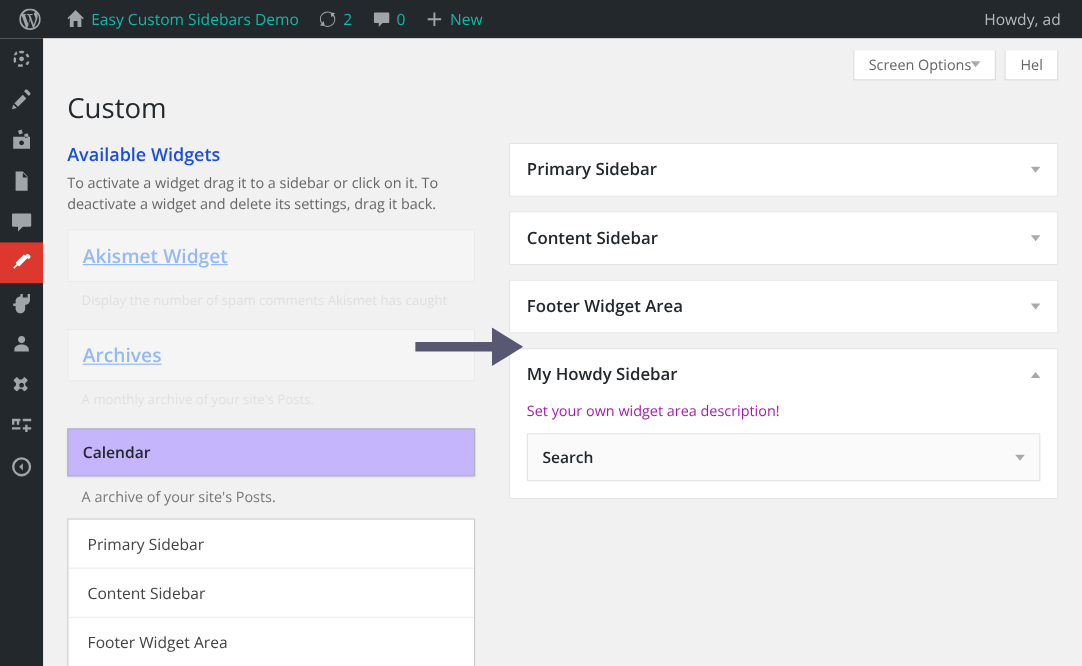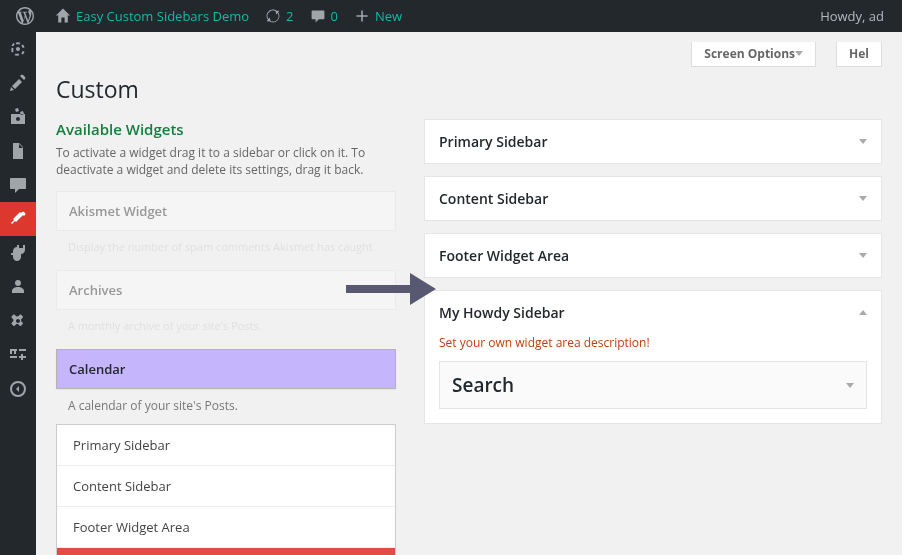--- a/index.html
+++ b/index.html
@@ -14,54 +14,54 @@
 
 
 .adminmenu { position: absolute; left: 0; top: 32px; bottom: 0; width: 36px; background: #23282d; }
 .adminmenu .menu-icon { width: 36px; height: 34px; display: flex; align-items: center; justify-content: center; cursor: pointer; }
 .adminmenu .menu-icon.current { background: #dd382d; }
 .adminmenu .menu-icon svg { fill: #a0a5aa; }
 .adminmenu .menu-icon.current svg { fill: #fff; }
 
 
 .wpcontent { position: absolute; left: 36px; right: 0; top: 32px; bottom: 0; background: #f1f1f1; padding: 10px 20px 20px 20px; overflow: hidden; }
-.screen-meta { display: flex; justify-content: flex-end; gap: 20px; margin-bottom: 6px; font-weight: bold; }
+.screen-meta { display: flex; justify-content: flex-end; gap: 7px; margin-bottom: 6px; }
 .screen-link { background: #fff; border: 1px solid #ddd; border-top: none; padding: 3px 12px 4px 12px; font-size: 12px; color: #666; cursor: pointer; display: flex; align-items: center; }
 
 h1.page-title { font-size: 23px; font-weight: 400; color: #23282d; margin-bottom: 14px; }
 
 .two-col { display: flex; gap: 28px; }
 .left-col { width: 340px; }
 .right-col { flex: 1; position: relative; }
 
-h2.avail { font-size: 15px; font-weight: 600; color: #15803d; margin-bottom: 6px; }
+h2.avail { font-size: 15px; font-weight: 600; color: #1d4ed8; margin-bottom: 6px; }
 p.desc { font-size: 12px; color: #666; margin-bottom: 12px; line-height: 1.4; }
 
 
-.widget-item { background: #fafafa; border: 1px solid #e5e5e5; padding: 10px 12px; margin-bottom: 0; font-size: 13px; color: #404040; font-weight: 600; }
+.widget-item { background: #fafafa; border: 1px solid #e5e5e5; padding: 10px 12px; margin-bottom: 0; font-size: 16px; color: #3b82f6; font-weight: 600; text-decoration: underline; }
 .widget-item + .widget-desc { font-size: 11px; color: #cfcfcf; padding: 8px 2px 16px 12px; }
 .faded { opacity: 0.5; }
 
 
 .widget-selected { background: #c4b5fd; border: 1px solid #b4b4b4; padding: 10px 12px; font-weight: 600; color: #23282d; box-shadow: 0 1px 2px rgba(0,0,0,0.05); }
 .widget-selected-desc { font-size: 12px; color: #777; padding: 8px 2px 10px 12px; }
 
 
 .chooser { border: 1px solid #ccc; background: #fff; }
 .chooser-item { padding: 11px 16px; border-bottom: 1px solid #eee; cursor: pointer; font-size: 13px; color: #444; }
 .chooser-item:last-child { border-bottom: none; }
 .chooser-item.selected { background: #e14d43; color: #fff; display: flex; align-items: center; }
 
 
 .sidebar-box { background: #fff; border: 1px solid #e5e5e5; margin-bottom: 12px; }
 .sidebar-head { display: flex; align-items: center; justify-content: space-between; padding: 12px 14px; cursor: pointer; }
 .sidebar-head h3 { font-size: 14px; font-weight: 600; color: #23282d; }
 .sidebar-body { padding: 0 14px 14px 14px; }
-.sidebar-body .area-desc { font-size: 12px; color: #c2410c; margin-bottom: 10px; }
-.inner-widget { background: #fafafa; border: 1px solid #e5e5e5; padding: 10px 12px; display: flex; align-items: center; justify-content: space-between; font-size: 19px; font-weight: 600; color: #23282d; cursor: pointer; }
+.sidebar-body .area-desc { font-size: 12px; color: #a21caf; margin-bottom: 10px; }
+.inner-widget { background: #fafafa; border: 1px solid #e5e5e5; padding: 10px 12px; display: flex; align-items: center; justify-content: space-between; font-size: 13px; font-weight: 600; color: #23282d; cursor: pointer; }
 
 
 .big-arrow { position: absolute; left: -78px; top: 154px; pointer-events: none; }
 
 .caret { width: 0; height: 0; border-left: 4px solid transparent; border-right: 4px solid transparent; border-top: 5px solid #aaa; }
 .caret.up { border-top: none; border-bottom: 5px solid #aaa; }
 </style>
 </head>
 <body>
 
@@ -178,21 +178,21 @@
       <p class="desc">To activate a widget drag it to a sidebar or click on it. To deactivate a widget and delete its settings, drag it back.</p>
 
       <div class="faded">
         <div class="widget-item">Akismet Widget</div>
         <div class="widget-desc">Display the number of spam comments Akismet has caught</div>
         <div class="widget-item">Archives</div>
         <div class="widget-desc">A monthly archive of your site's Posts.</div>
       </div>
 
       <div class="widget-selected">Calendar</div>
-      <div class="widget-selected-desc">A calendar of your site's Posts.</div>
+      <div class="widget-selected-desc">A archive of your site's Posts.</div>
 
       <div class="chooser">
         <div class="chooser-item">Primary Sidebar</div>
         <div class="chooser-item">Content Sidebar</div>
         <div class="chooser-item">Footer Widget Area</div>
         <div class="chooser-item selected">
           
           
         </div>
       </div>

